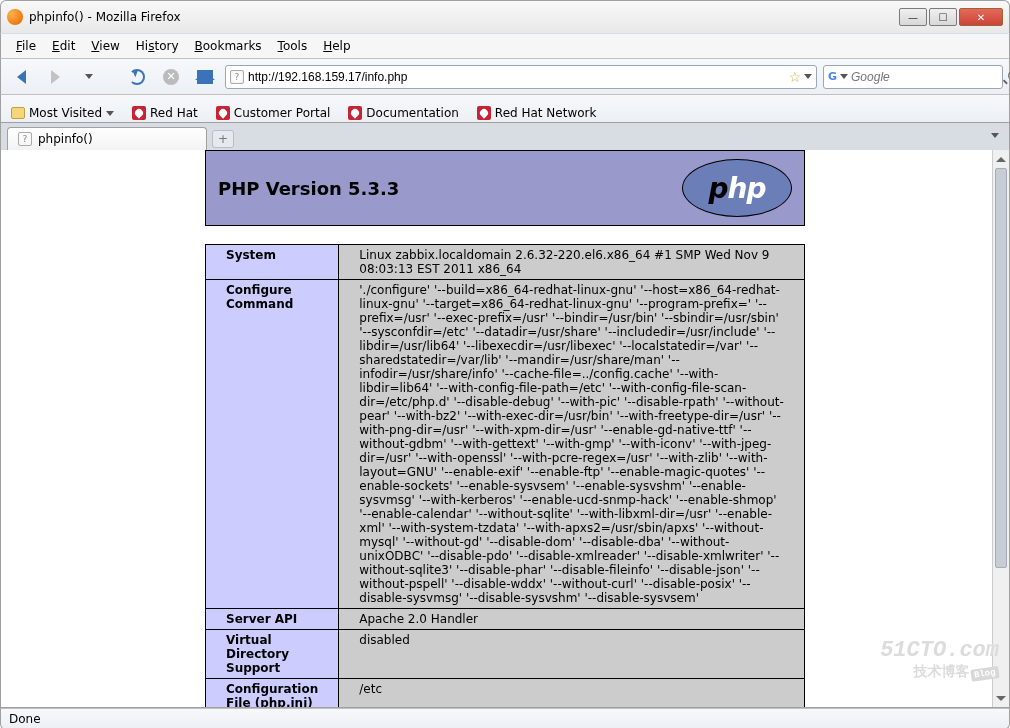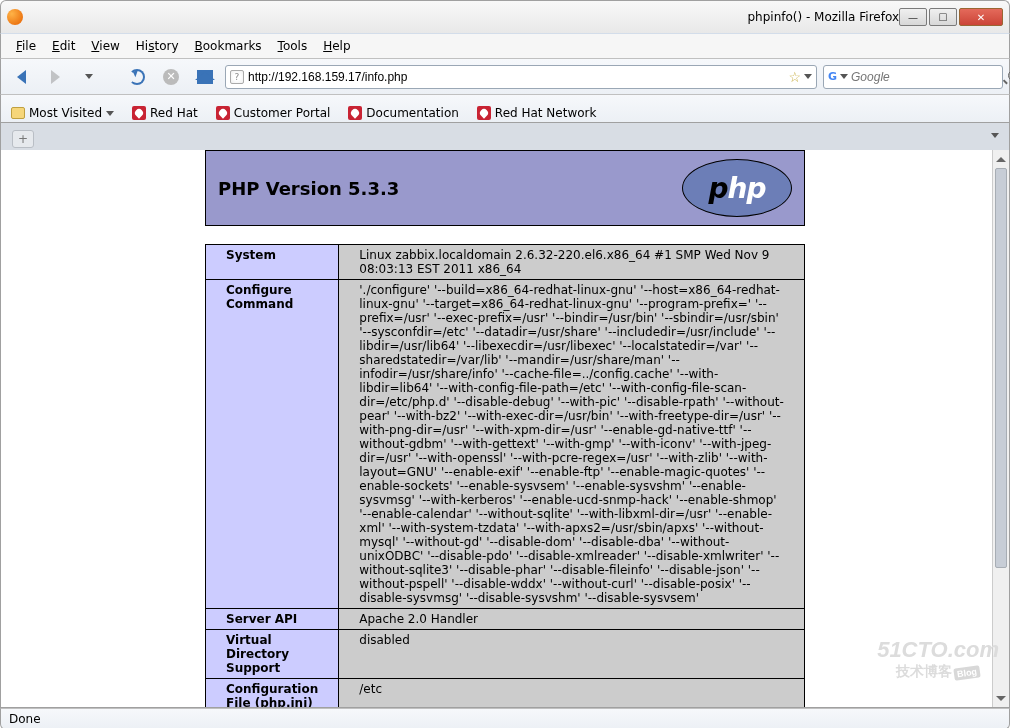--- a/index.html
+++ b/index.html
@@ -1,19 +1,19 @@
 <!DOCTYPE html>
 <html><head>
 <meta charset="utf-8">
 <style>
 * { box-sizing: border-box; margin: 0; padding: 0; }
 body { font-family: "DejaVu Sans", Arial, sans-serif; font-size: 12px; background: #fff; width: 1010px; height: 728px; overflow: hidden; position: relative; }
 
 
-.titlebar { height: 28px; background: linear-gradient(#f8f8f8, #e8e8e8); border: 1px solid #a0a0a0; border-bottom: none; display: flex; align-items: center; padding: 16px 6px; border-radius: 6px 6px 0 0; text-align: right; }
+.titlebar { height: 28px; background: linear-gradient(#f8f8f8, #e8e8e8); border: 1px solid #a0a0a0; border-bottom: none; display: flex; align-items: center; padding: 16px 6px; border-radius: 6px 6px 0 0; }
 .titlebar .ff-icon { width: 16px; height: 16px; background: radial-gradient(circle at 30% 30%, #ffb347, #e66000); border-radius: 50%; margin-right: 6px; }
 .titlebar .title { flex: 1; font-size: 12px; color: #000; }
 .win-btns { display: flex; gap: 2px; }
 .win-btn { width: 28px; height: 18px; border: 1px solid #7a7a7a; background: linear-gradient(#f0f0f0,#d8d8d8); display: flex; align-items: center; justify-content: center; font-size: 10px; color: #333; border-radius: 2px; }
 .win-btn.close { background: linear-gradient(#e46a5b,#cb4437); color: #fff; border-color: #963; width: 44px; }
 
 
 .menubar { height: 26px; background: #f6f6f6; border: 1px solid #a0a0a0; border-top: 1px solid #d3ddea; border-bottom: 1px solid #c0c0c0; display: flex; align-items: center; padding: 0 8px; gap: 2px; }
 .menu-item { padding: 3px 7px; cursor: default; }
 .menu-item u { text-decoration: underline; }
@@ -68,21 +68,21 @@
 .php-logo span{color:#000;}
 .php-table { width: 100%; border-collapse: collapse; margin-top: 18px; font-size: 12px; }
 .php-table td { border: 1px solid #000; padding: 3px 20px; vertical-align: top; }
 .php-table .e { background: #ccccff; font-weight: bold; width: 100px; }
 .php-table .v { background: #cccccc; }
 
 
 .statusbar { height: 22px; background: linear-gradient(#f6f8fb,#ecf0f5); border:1px solid #a0a0a0; border-top:1px solid #c0c0c0; display:flex; align-items:center; padding:0 8px; border-radius:0 0 6px 6px;}
 
 
-.watermark { position:absolute; right:10px; bottom:26px; color:#dcdcdc; text-align:center; font-family: Liberation Sans, sans-serif; pointer-events:none;}
+.watermark { position:absolute; right:10px; bottom:26px; color:#dcdcdc; text-align:right; font-family: Liberation Mono, monospace; pointer-events:none;}
 .watermark .l1{font-size:22px; font-weight:bold; font-style:italic;}
 .watermark .l2{font-size:14px; font-weight:bold;}
 .wm-blog{display:inline-block; background:#d8d8d8; color:#fff; font-size:9px; padding:1px 3px; border-radius:2px; transform:rotate(-8deg); margin-left:2px;}
 
 .scroll-track{position:absolute; right:0; top:0; bottom:0; width:17px; background:#f0f0f0; border-left:1px solid #ccc;}
 .scroll-thumb{position:absolute; left:2px; right:2px; top:18px; height:400px; background:#c7cdd6; border:1px solid #a7adb4; border-radius:2px;}
 .scroll-arr{position:absolute; left:0; right:0; height:17px; display:flex; align-items:center; justify-content:center;}
 .scroll-arr.up{top:0;} .scroll-arr.dn{bottom:0;}
 .scroll-arr::after{content:""; border:5px solid transparent;}
 .scroll-arr.up::after{border-bottom-color:#666; margin-bottom:4px;}
@@ -165,20 +165,24 @@
     <div class="bm-ic-rh"></div>
     <span>Documentation</span>
   </div>
   <div class="bm-item">
     <div class="bm-ic-rh"></div>
     <span>Red Hat Network</span>
   </div>
 </div>
 
 <div class="tabstrip">
+  <div class="tab">
+    <div class="pg-ic"></div>
+    <span>phpinfo()</span>
+  </div>
   <div class="newtab">+</div>
   <div class="chev-dn chev-dn-r"></div>
 </div>
 
 <div class="content-wrap">
   <div class="scroll-track">
     <div class="scroll-arr up"></div>
     <div class="scroll-thumb"></div>
     <div class="scroll-arr dn"></div>
   </div>

